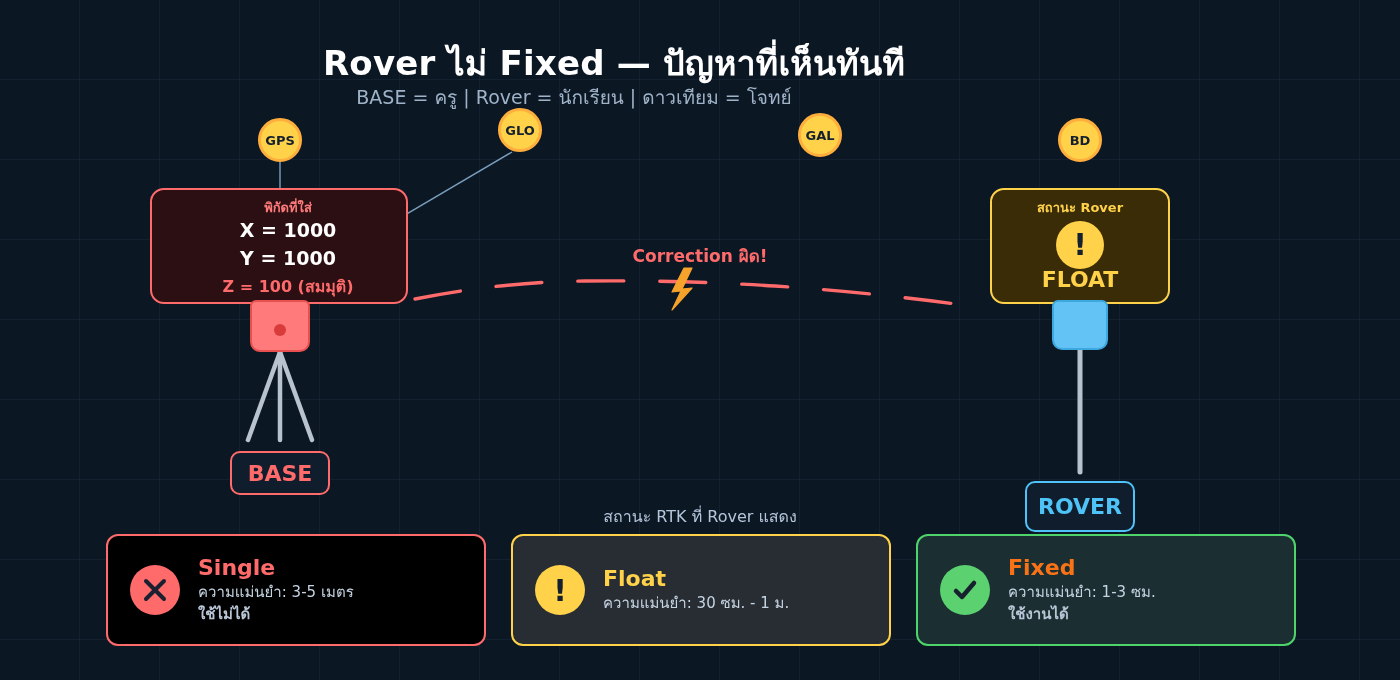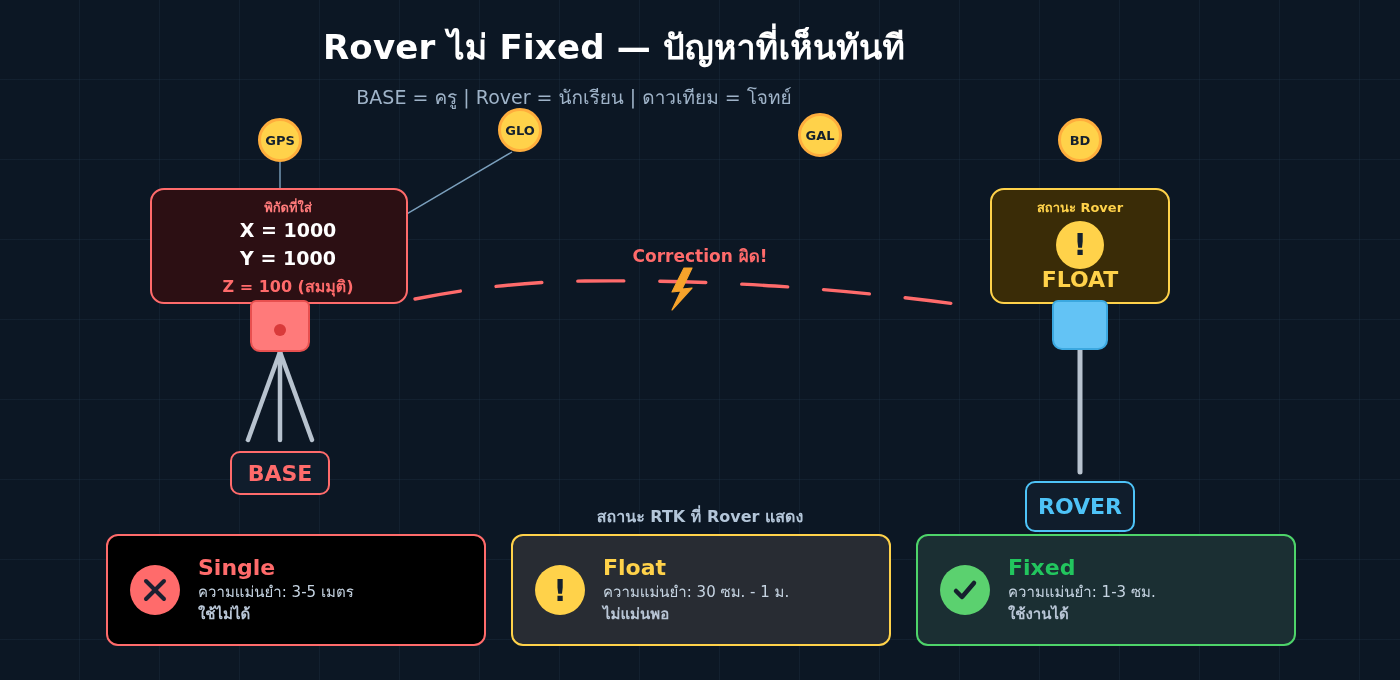--- a/index.html
+++ b/index.html
@@ -16,21 +16,21 @@
       linear-gradient(to right, rgba(90,130,165,0.085) 1px, transparent 1px),
       linear-gradient(to bottom, rgba(90,130,165,0.085) 1px, transparent 1px);
     background-size:80px 80px;
     background-position:-1px -1px;
     pointer-events:none;
   }
   #stage { position:absolute; inset:0; }
 
   
   .title {
-    position:absolute; top:20px; left:0; width:1228px;
+    position:absolute; top:36px; left:0; width:1228px;
     text-align:center;
     font-size:34px; font-weight:bold; color:#ffffff;
     letter-spacing:0.2px;
   }
   .subtitle {
     position:absolute; top:82px; left:0; width:1148px;
     text-align:center;
     font-size:19px; color:#9fb3c8;
   }
 
@@ -106,21 +106,21 @@
 
   
   .corr-label {
     position:absolute; left:0; top:242px; width:1400px; text-align:center;
     font-size:17px; font-weight:bold; color:#ff6b6b;
   }
 
   
   .cards-heading {
     position:absolute; left:0; top:504px; width:1400px; text-align:center;
-    font-size:16px; font-weight:bold; color:#b4c6d9;
+    font-size:16px; font-weight:normal; color:#b4c6d9;
   }
   .card {
     position:absolute; top:534px;
     width:380px; height:112px;
     border-radius:12px; border:2px solid;
     display:flex; align-items:center;
     padding-left:22px;
   }
   .card .c-icon {
     width:50px; height:50px; border-radius:50%;
@@ -137,21 +137,21 @@
   #card-single .c-title { color:#ff6b6b; }
   #card-single .c-note { color:#b9c6d6; }
 
   #card-float { left:511px; background:#282c33; border-color:#ffd24a; }
   #card-float .c-icon { background:#ffd24a; color:#14202e; font-size:30px; font-weight:bold; }
   #card-float .c-title { color:#ffd24a; }
   #card-float .c-note { color:#b9c6d6; }
 
   #card-fixed { left:916px; background:#1b2f33; border-color:#4ed46a; }
   #card-fixed .c-icon { background:#5bd16f; }
-  #card-fixed .c-title { color:#22c55e; }
+  #card-fixed .c-title { color:#f97316; }
   #card-fixed .c-note { color:#b9c6d6; }
 
   svg.overlay { position:absolute; inset:0; width:1400px; height:680px; pointer-events:none; }
 </style>
 </head>
 <body>
 
 <div id="grid"></div>
 
 <div id="stage">
@@ -235,21 +235,20 @@
     </div>
   </div>
 
   <div class="card" id="card-float">
     <div class="c-icon">
       <span>!</span>
     </div>
     <div class="c-body">
       <div class="c-title">Float</div>
       <div class="c-acc">ความแม่นยำ: 30 ซม. - 1 ม.</div>
-      <div class="c-note">ไม่แม่นพอ</div>
     </div>
   </div>
 
   <div class="card" id="card-fixed">
     <div class="c-icon">
       <svg width="34" height="34" viewBox="0 0 34 34" xmlns="http://www.w3.org/2000/svg">
         <polyline points="8,18 14,24 26,10" fill="none" stroke="#16202e" stroke-width="4.5" stroke-linecap="round" stroke-linejoin="round"></polyline>
       </svg>
     </div>
     <div class="c-body">

